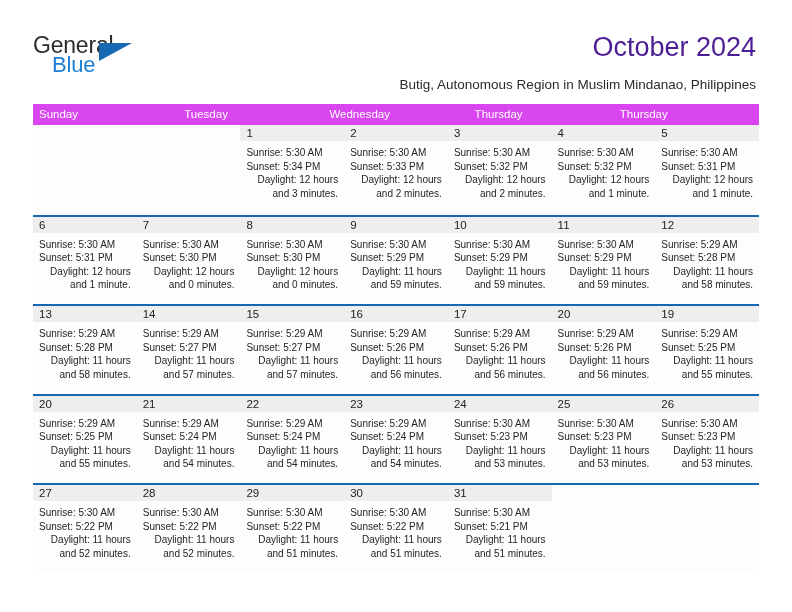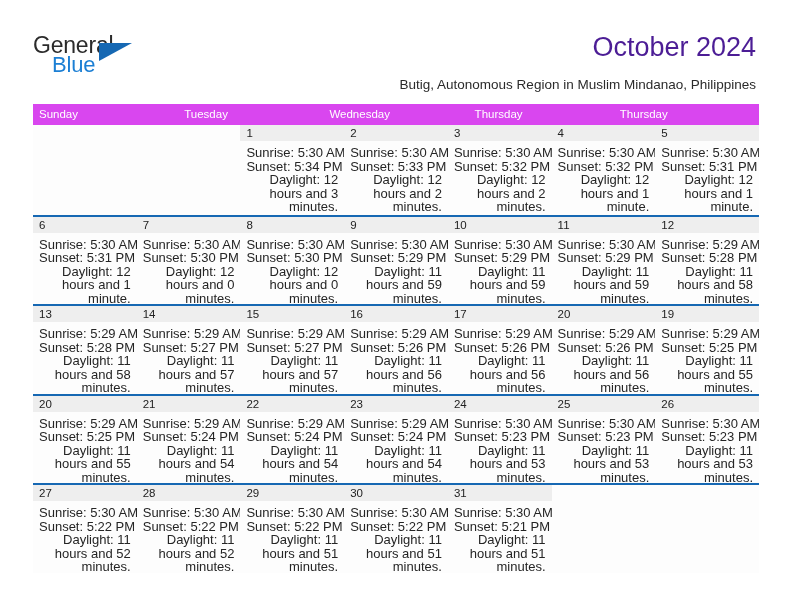--- a/index.html
+++ b/index.html
@@ -125,21 +125,21 @@
   }
   .daynum {
     font-size: 11.5px;
     color: #222222;
     line-height: 16px;
     display: block;
   }
 
   .info {
     padding: 5px 6px 0 6px;
-    font-size: 13px;
+    font-size: 10px;
     line-height: 13.6px;
     color: #252525;
   }
   .info .ln { display: block; white-space: nowrap; }
   .info .daylight { white-space: normal; text-align: right; }
 </style>
 </head>
 <body>
 
 <div class="page">

